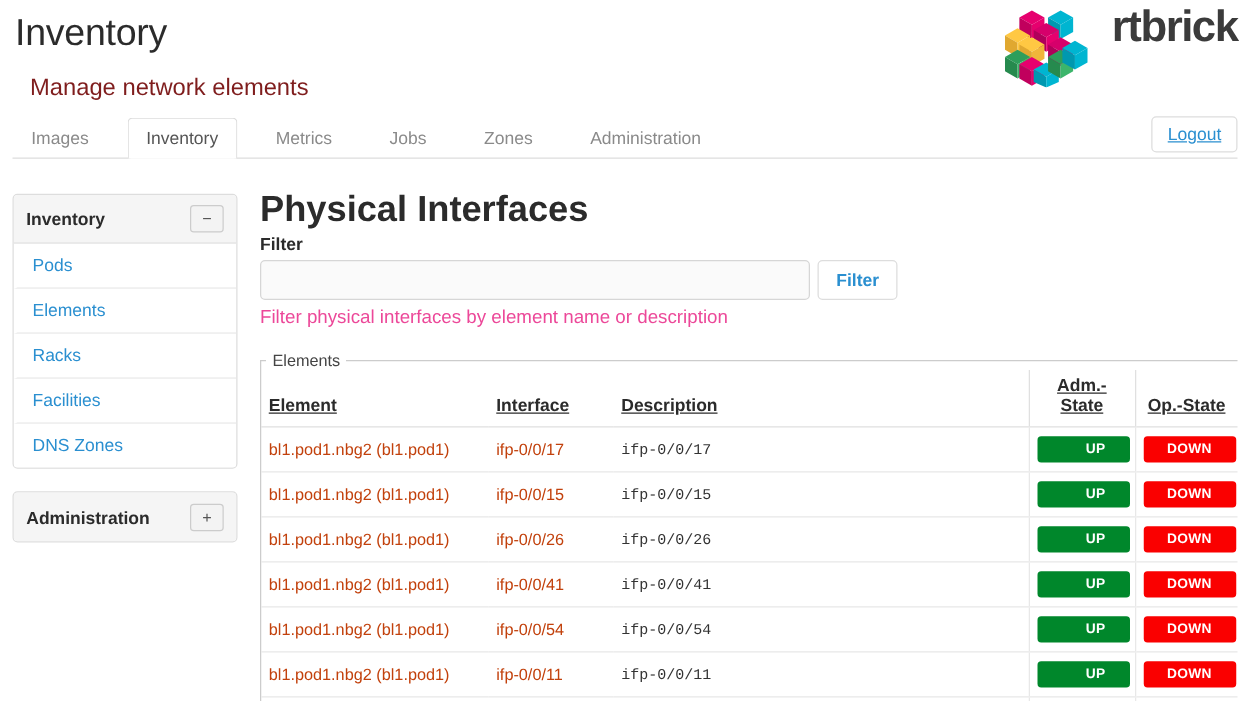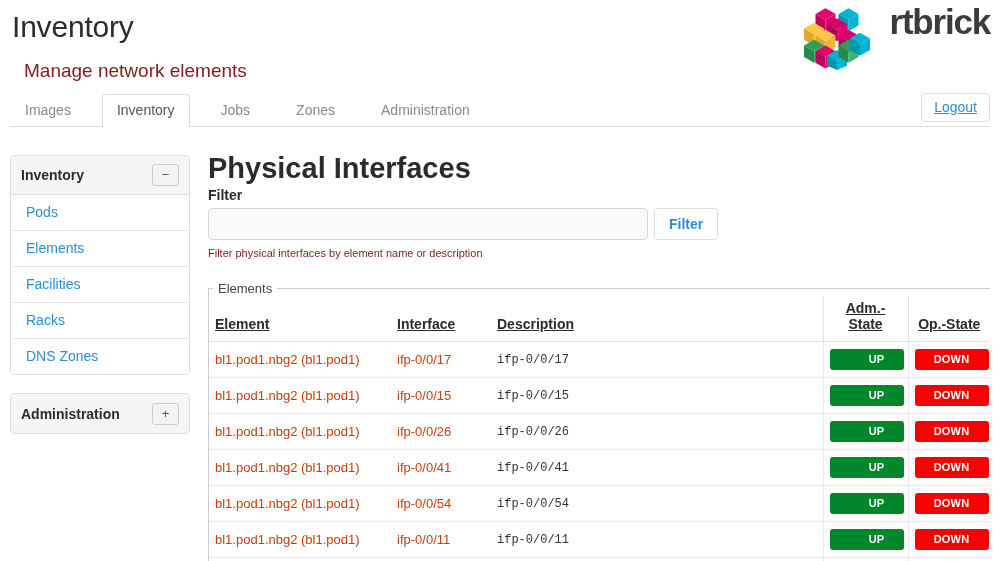--- a/index.html
+++ b/index.html
@@ -200,22 +200,22 @@
     border-radius: 4px;
     background: #ffffff;
     color: #2a8fd0;
     font-size: 14px;
     font-weight: bold;
     padding: 0 14px;
     cursor: pointer;
     font-family: "Liberation Sans", sans-serif;
   }
   .field-help {
-    font-size: 11px;
-    color: #7f1d1d;
+    font-size: 15px;
+    color: #ec4899;
     margin-top: 6px;
     line-height: 15px;
   }
 
   
   .elements-fieldset {
     border: 1px solid #cccccc;
     border-right: none;
     border-bottom: none;
     border-radius: 0;
@@ -343,39 +343,40 @@
       <polygon points="78,48 92,56 92,72 78,64" fill="#0098b0"></polygon>
       <polygon points="92,56 106,48 106,64 92,72" fill="#00b5d1"></polygon>
     </svg>
     <div class="brand-word">rtbrick</div>
   </div>
 </div>
 
 <div class="tabbar">
   <div class="tab">Images</div>
   <div class="tab active">Inventory</div>
+  <div class="tab">Metrics</div>
   <div class="tab">Jobs</div>
   <div class="tab">Zones</div>
   <div class="tab">Administration</div>
   <button class="logout-btn">Logout</button>
 </div>
 
 <div class="body-wrap">
 
   <div class="sidebar">
 
     <div class="panel">
       <div class="panel-head">
         <span class="panel-title">Inventory</span>
         <button class="toggle-btn">−</button>
       </div>
       <a class="nav-item">Pods</a>
       <a class="nav-item">Elements</a>
+      <a class="nav-item">Racks</a>
       <a class="nav-item">Facilities</a>
-      <a class="nav-item">Racks</a>
       <a class="nav-item">DNS Zones</a>
     </div>
 
     <div class="panel">
       <div class="panel-head collapsed">
         <span class="panel-title">Administration</span>
         <button class="toggle-btn">+</button>
       </div>
     </div>
 

